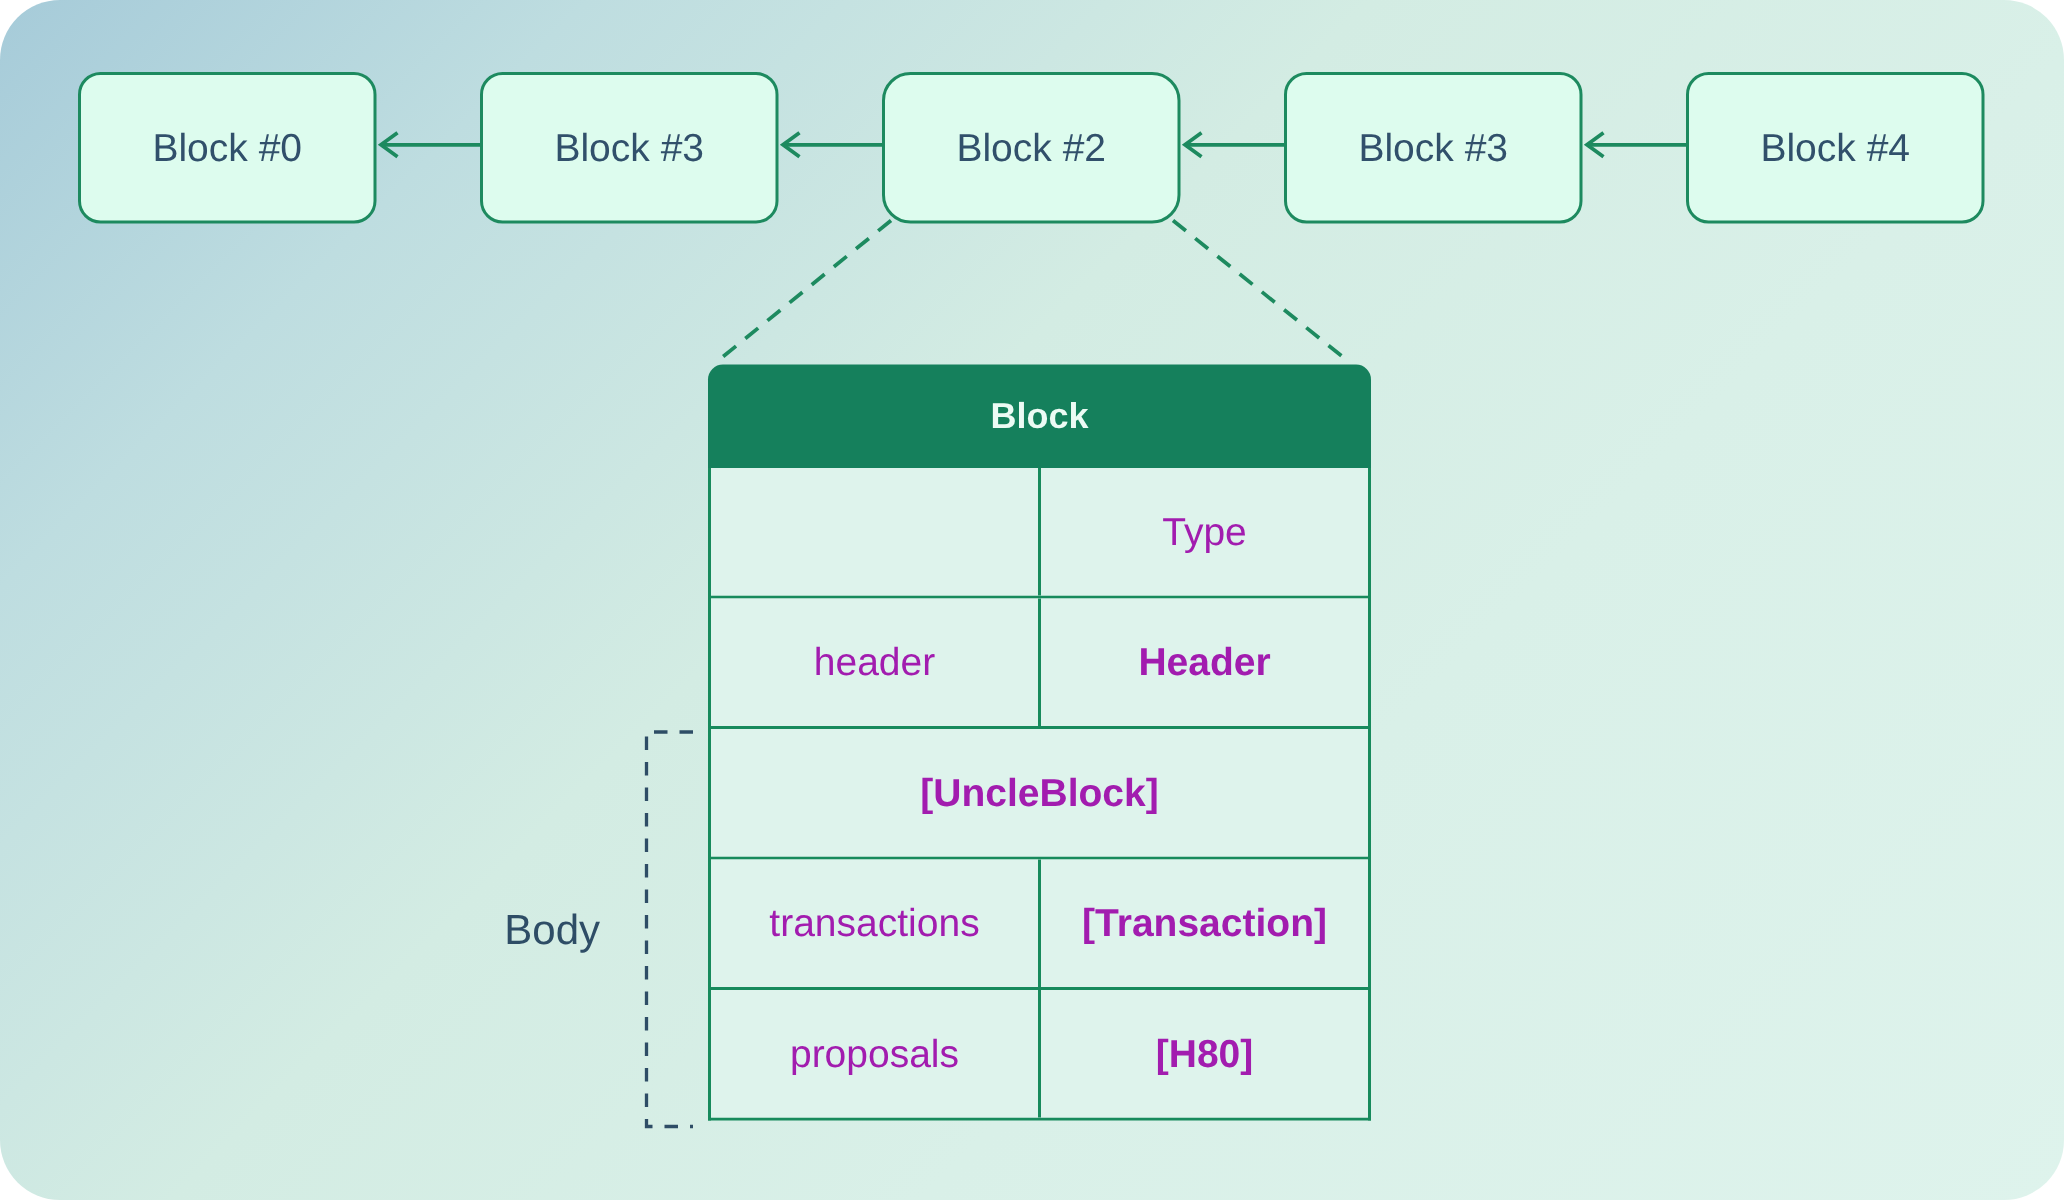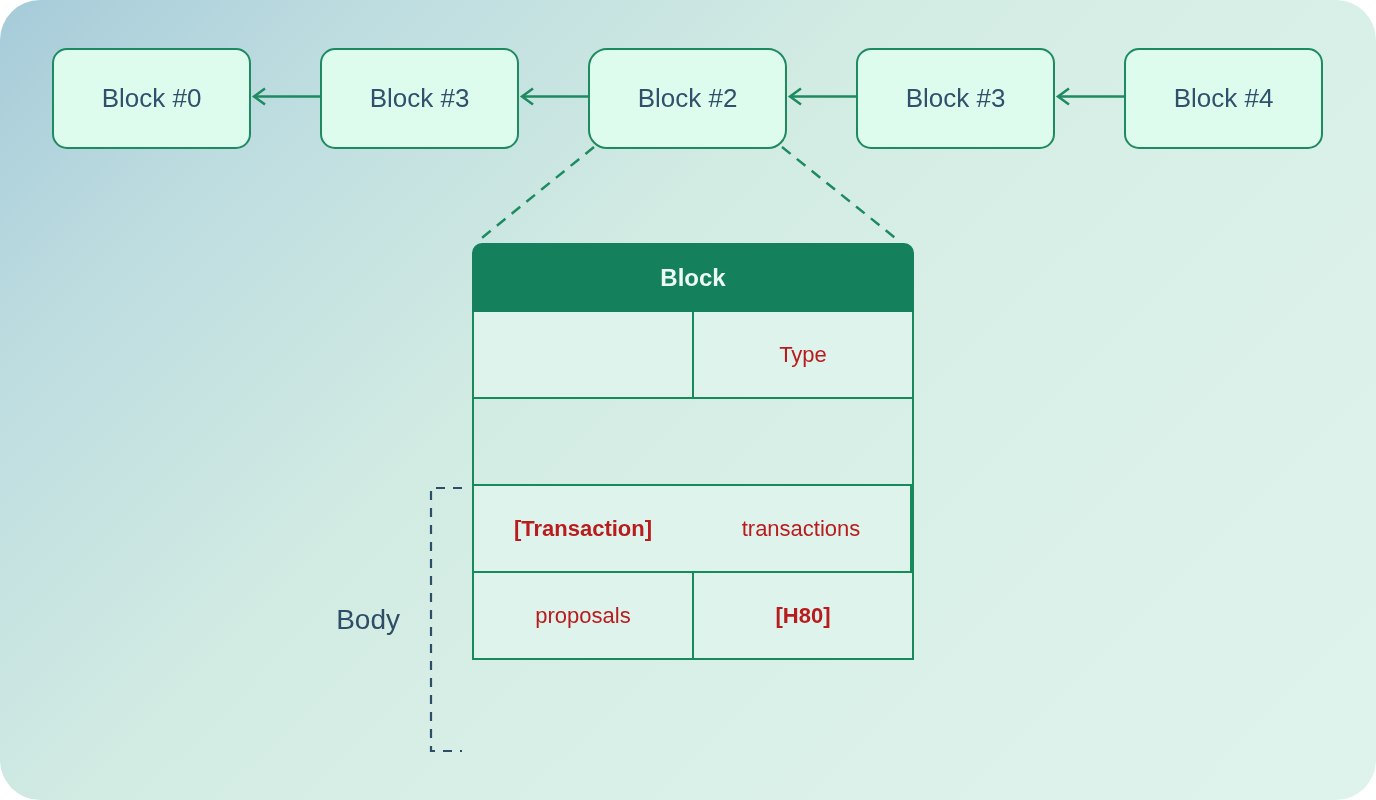--- a/index.html
+++ b/index.html
@@ -77,22 +77,22 @@
     box-sizing: border-box;
   }
   .drow { display: flex; height: 85px; }
   .drow + .drow { border-top: 2.5px solid #178a5c; }
   .dcell {
     flex: 1 1 50%;
     display: flex;
     align-items: center;
     justify-content: center;
     background: #def3ec;
-    font-size: 22px;
-    color: #b91c1c;
+    font-size: 26px;
+    color: #a21caf;
   }
   .dcell.field { border-right: 2.5px solid #178a5c; }
   .dcell.type { font-weight: bold; }
   .drow.header-row .dcell.type { font-weight: normal; }
   
   .body-label {
     position: absolute;
     left: 300px;
     top: 604px;
     width: 100px;
@@ -146,24 +146,29 @@
   </svg>
 
   <div class="dtable">
     <div class="dtable-header">Block</div>
     <div class="dtable-body">
       <div class="drow header-row">
         <div class="dcell field"></div>
         <div class="dcell type">Type</div>
       </div>
       <div class="drow">
+        <div class="dcell field">header</div>
+        <div class="dcell type">Header</div>
       </div>
       <div class="drow">
+        <div class="dcell type">[UncleBlock]</div>
+      </div>
+      <div class="drow">
+        <div class="dcell field">transactions</div>
         <div class="dcell type">[Transaction]</div>
-        <div class="dcell field">transactions</div>
       </div>
       <div class="drow">
         <div class="dcell field">proposals</div>
         <div class="dcell type">[H80]</div>
       </div>
     </div>
   </div>
 
   <div class="body-label">Body</div>
 

